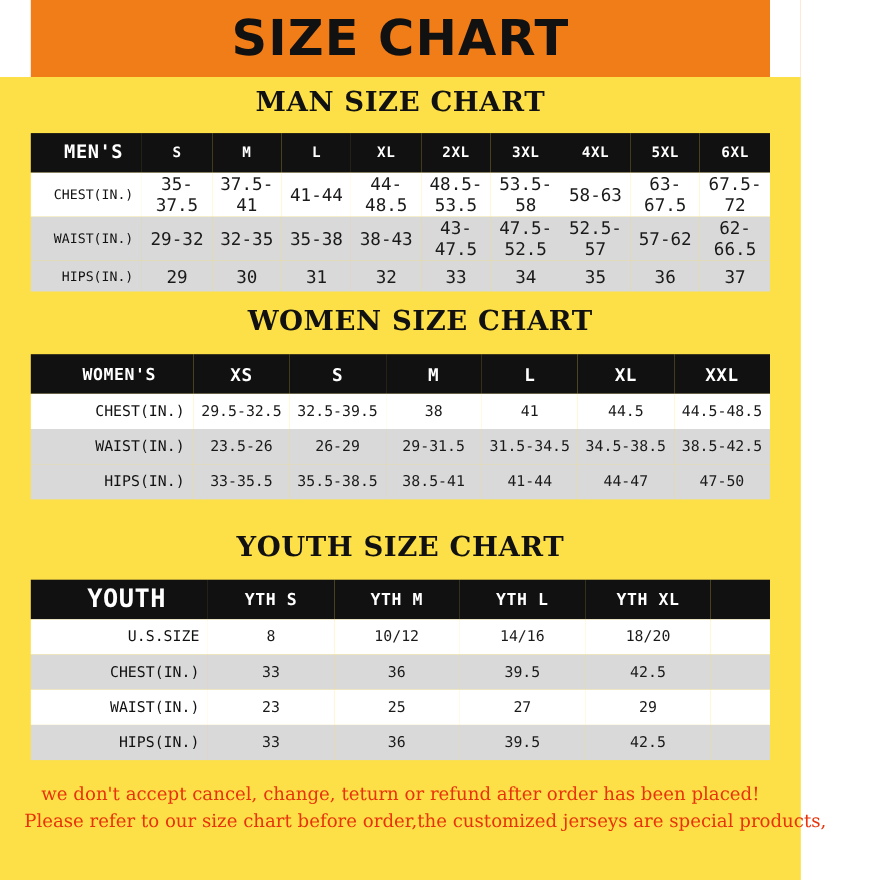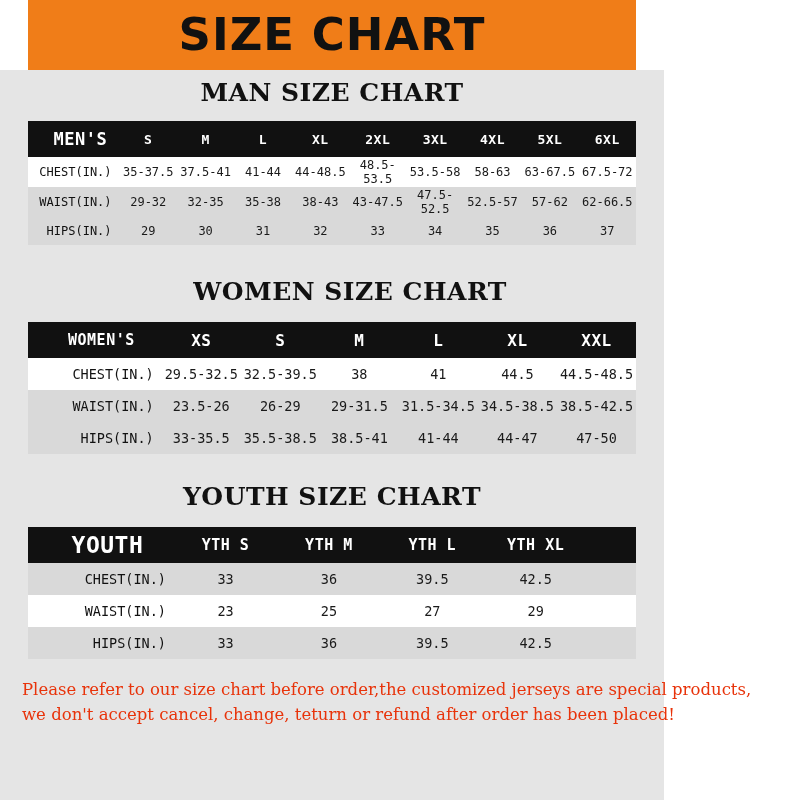--- a/index.html
+++ b/index.html
@@ -8,23 +8,23 @@
   }
   body {
     width: 800px;
     height: 800px;
     background: #ffffff;
     font-family: "DejaVu Sans", sans-serif;
     overflow: hidden;
   }
   .page {
     position: relative;
-    width: 664px;
+    width: 728px;
     height: 800px;
-    background: #e5e5e5;
+    background: #fde047;
     box-sizing: border-box;
   }
   
   .header-band {
     width: 100%;
     height: 70px;
     background: #f07d18;
     display: flex;
     align-items: center;
     justify-content: center;
@@ -51,21 +51,21 @@
   
   .section-title {
     text-align: center;
     font-family: "DejaVu Serif", serif;
     font-weight: bold;
     font-size: 25px;
     color: #111111;
     letter-spacing: 0.5px;
   }
   .t1 { margin-top: 8px; margin-bottom: 14px; }
-  .t2 { margin-top: 32px; margin-bottom: 16px; padding-left: 36px; }
+  .t2 { margin-top: 12px; margin-bottom: 16px; padding-left: 36px; }
   .t3 { margin-top: 28px; margin-bottom: 16px; }
 
   
   .tbl-wrap {
     padding: 0 28px;
     box-sizing: border-box;
   }
   table.size-table {
     width: 100%;
     border-collapse: collapse;
@@ -98,21 +98,21 @@
     text-align: right;
     padding-right: 8px;
     color: #111111;
   }
   table.size-table tbody tr.alt td { background: #d9d9d9; }
   table.size-table tbody tr.plain td { background: #ffffff; }
 
   
   #men-table thead th { font-size: 13px; }
   #men-table thead th.rowhead { font-size: 17px; }
-  #men-table tbody td { font-size: 12px; }
+  #men-table tbody td { font-size: 16px; }
   #men-table tbody td.rowhead { font-size: 12px; }
 
   #women-table thead th { font-size: 16px; }
   #women-table thead th.rowhead { font-size: 15px; margin-left: 24px; }
   #women-table tbody td { font-size: 13.5px; height: 30px; }
   #women-table tbody td.rowhead { font-size: 13.5px; }
 
   #youth-table thead th { font-size: 15px; }
   #youth-table thead th.rowhead { font-size: 23px; }
   #youth-table tbody td { font-size: 13.5px; height: 30px; }
@@ -281,20 +281,28 @@
         <tr>
           <th class="rowhead">YOUTH</th>
           <th>YTH S</th>
           <th>YTH M</th>
           <th>YTH L</th>
           <th>YTH XL</th>
           <th></th>
         </tr>
       </thead>
       <tbody>
+        <tr class="plain">
+          <td class="rowhead">U.S.SIZE</td>
+          <td>8</td>
+          <td>10/12</td>
+          <td>14/16</td>
+          <td>18/20</td>
+          <td></td>
+        </tr>
         <tr class="alt">
           <td class="rowhead">CHEST(IN.)</td>
           <td>33</td>
           <td>36</td>
           <td>39.5</td>
           <td>42.5</td>
           <td></td>
         </tr>
         <tr class="plain">
           <td class="rowhead">WAIST(IN.)</td>
@@ -310,17 +318,17 @@
           <td>36</td>
           <td>39.5</td>
           <td>42.5</td>
           <td></td>
         </tr>
       </tbody>
     </table>
   </div>
 
   <div class="footer-note">
+    <div>we don't accept cancel, change, teturn or refund after order has been placed!</div>
     <div>Please refer to our size chart before order,the customized jerseys are special products,</div>
-    <div>we don't accept cancel, change, teturn or refund after order has been placed!</div>
   </div>
 
 </div>
 
 </body></html>

